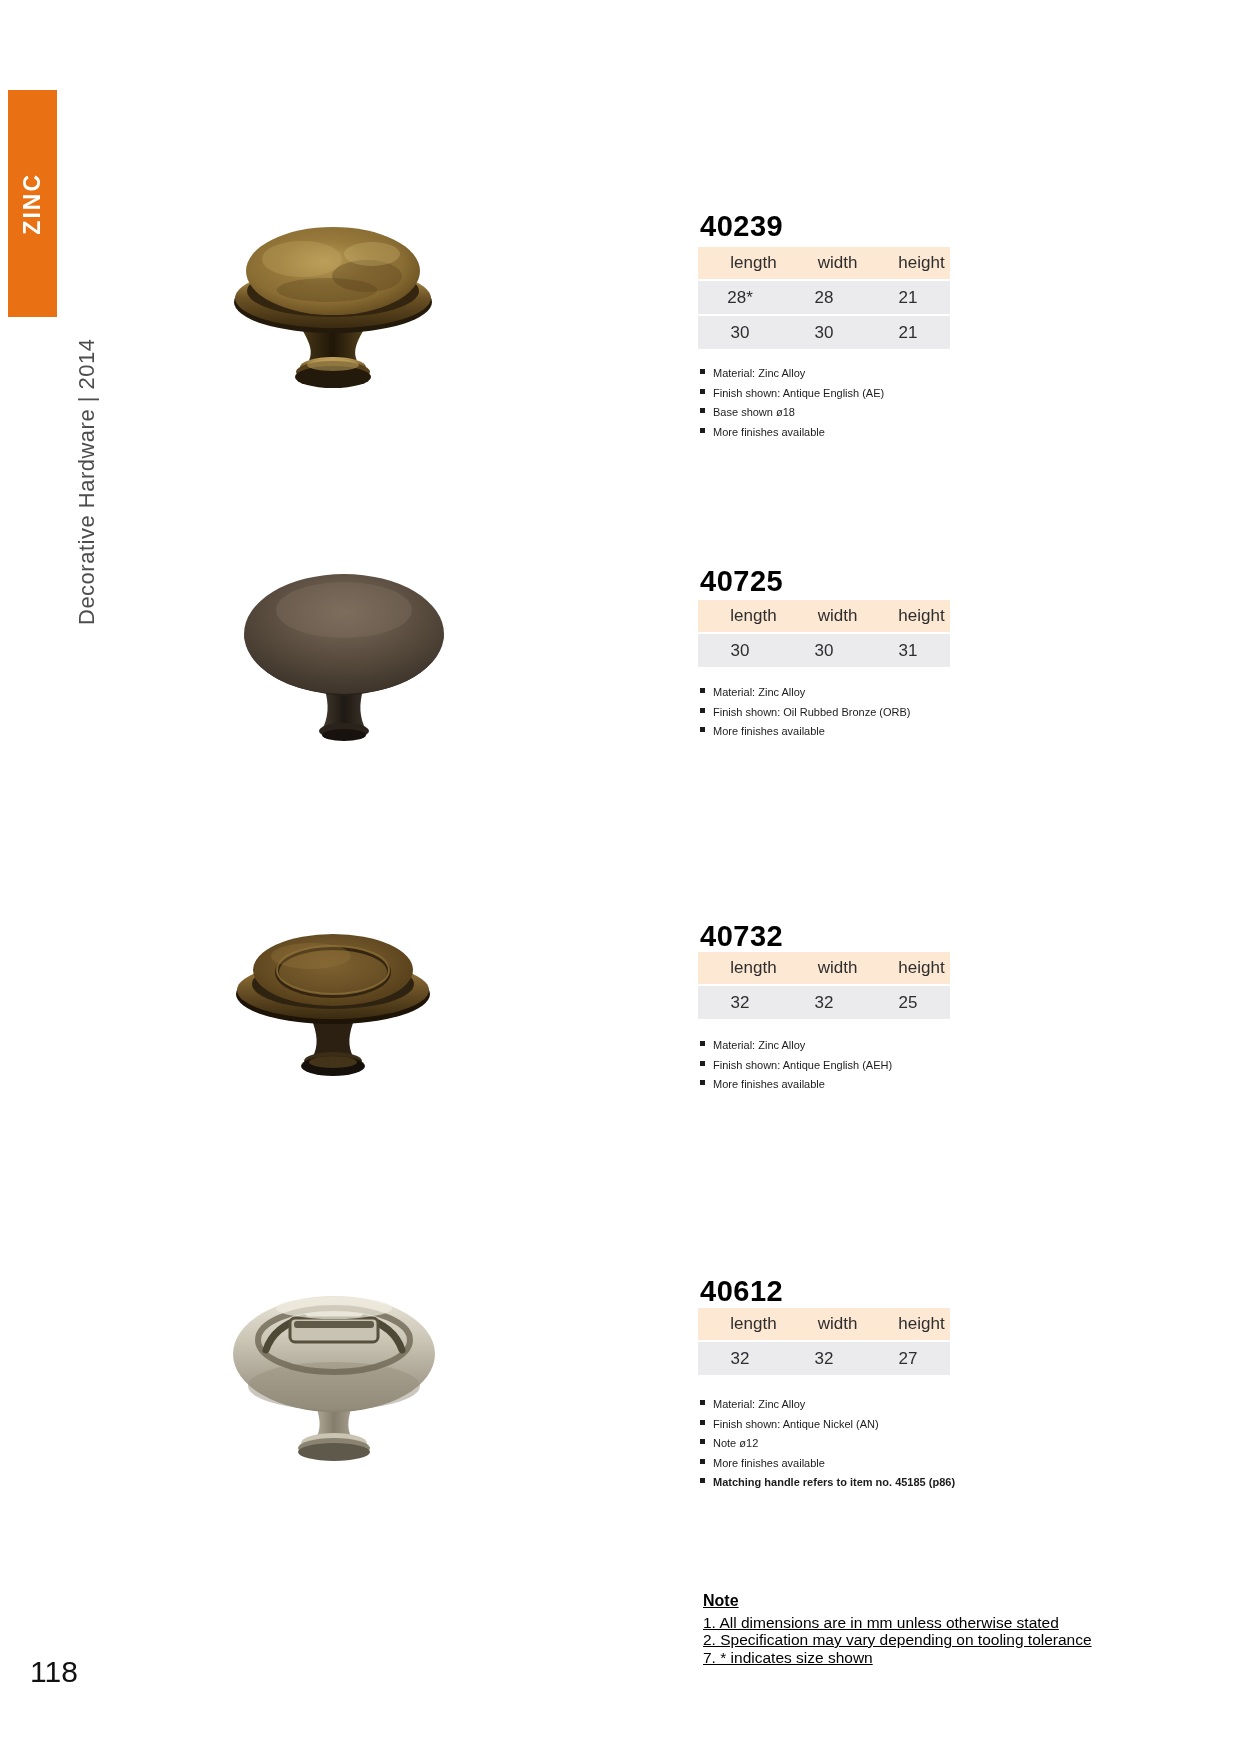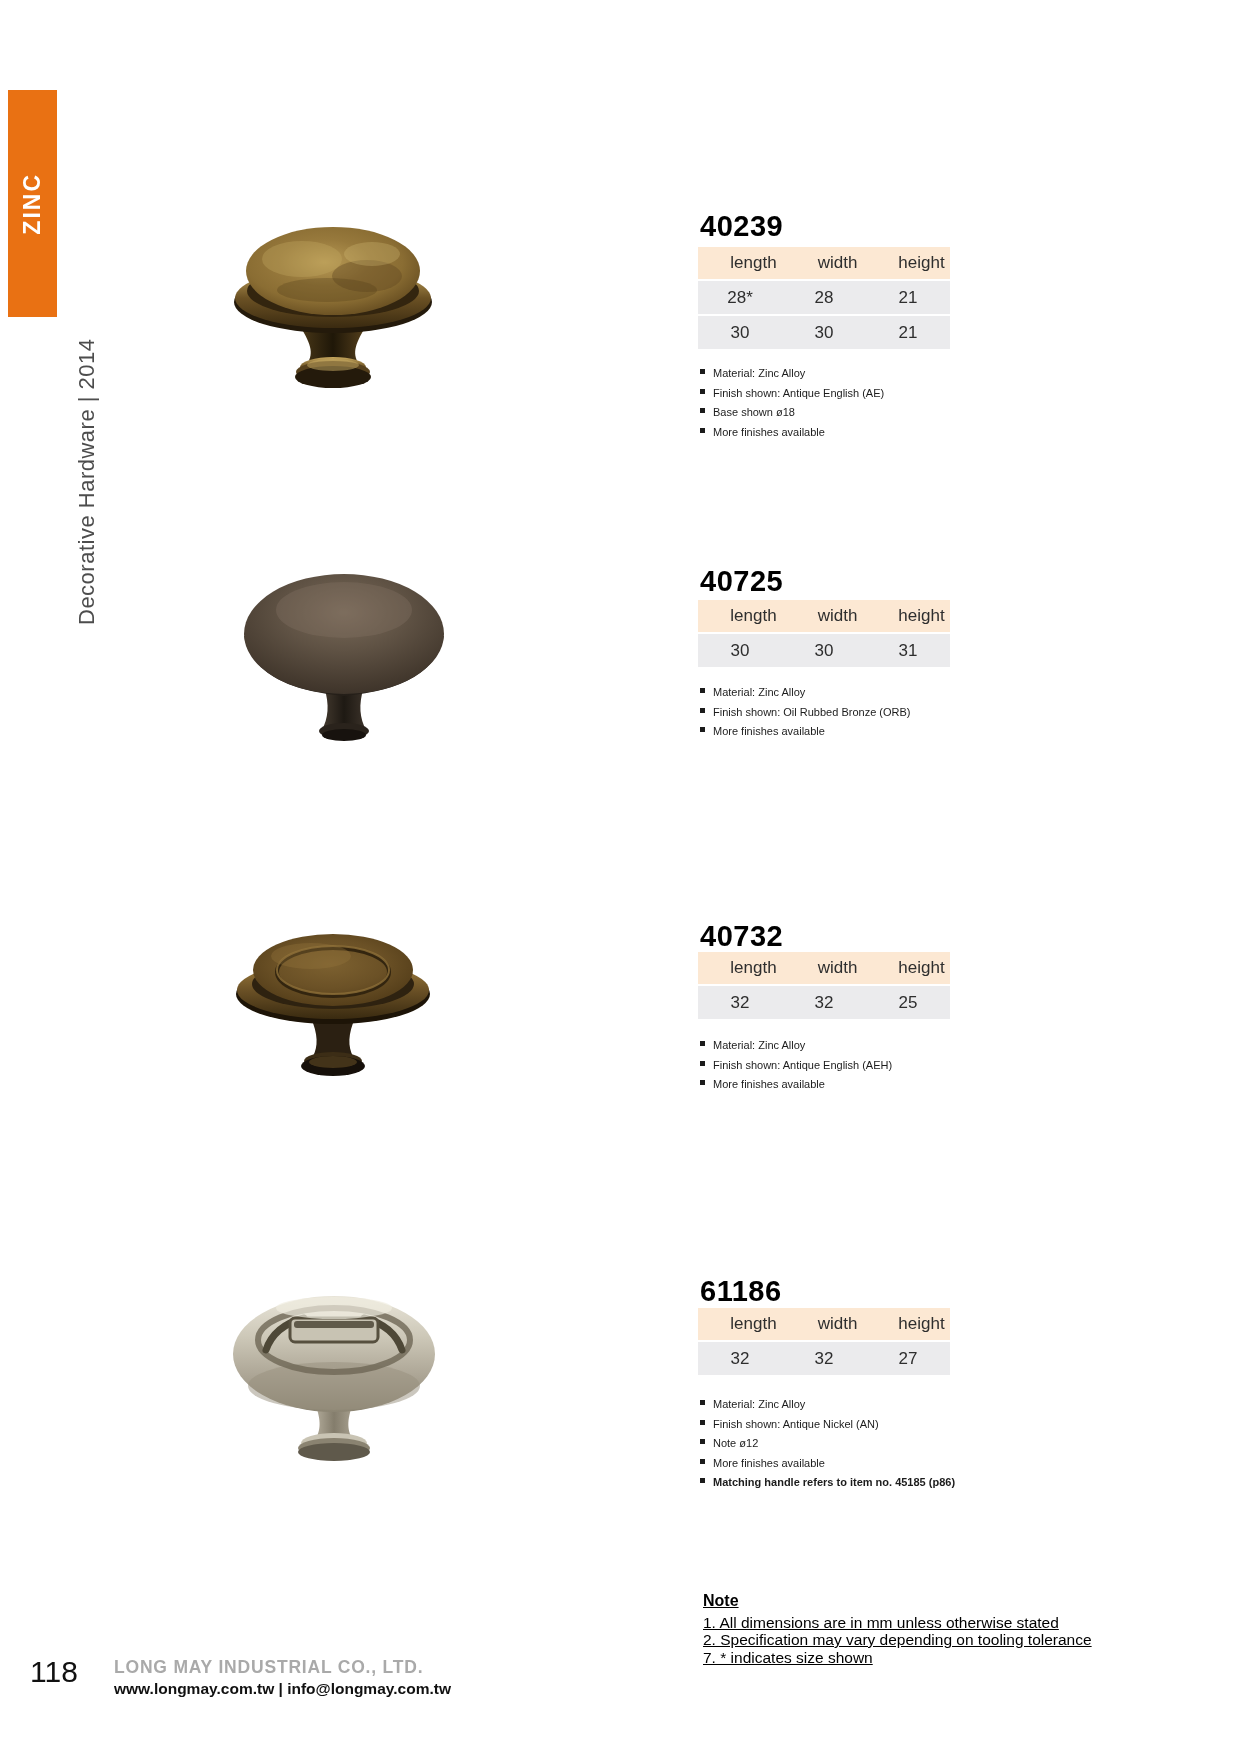--- a/index.html
+++ b/index.html
@@ -260,21 +260,21 @@
             </tr>
           </tbody>
         </table>
         <ul class="specs" style="top: 1036px;">
           <li>Material: Zinc Alloy</li>
           <li>Finish shown: Antique English (AEH)</li>
           <li>More finishes available</li>
         </ul>
       </section>
       <section>
-        <h2 class="pid" style="top: 1277px;">61186</h2>
+        <h2 class="pid" style="top: 1277px;">40612</h2>
         <table class="dims" style="top: 1308px;">
           <thead>
             <tr>
               <th>length</th>
               <th>width</th>
               <th>height</th>
             </tr>
           </thead>
           <tbody>
             <tr>
@@ -297,18 +297,14 @@
   <div class="note">
     <div class="note-title">Note</div>
     <div id="note-items">
         <div>1. All dimensions are in mm unless otherwise stated</div>
         <div>2. Specification may vary depending on tooling tolerance</div>
         <div>7. * indicates size shown</div>
       </div>
   </div>
 
   <div class="page-num">118</div>
-  <div class="footer-company">
-    <div class="company-name">LONG MAY INDUSTRIAL CO., LTD.</div>
-    <div class="company-contact">www.longmay.com.tw | info@longmay.com.tw</div>
-  </div>
 
 </div>
 
 </body></html>

